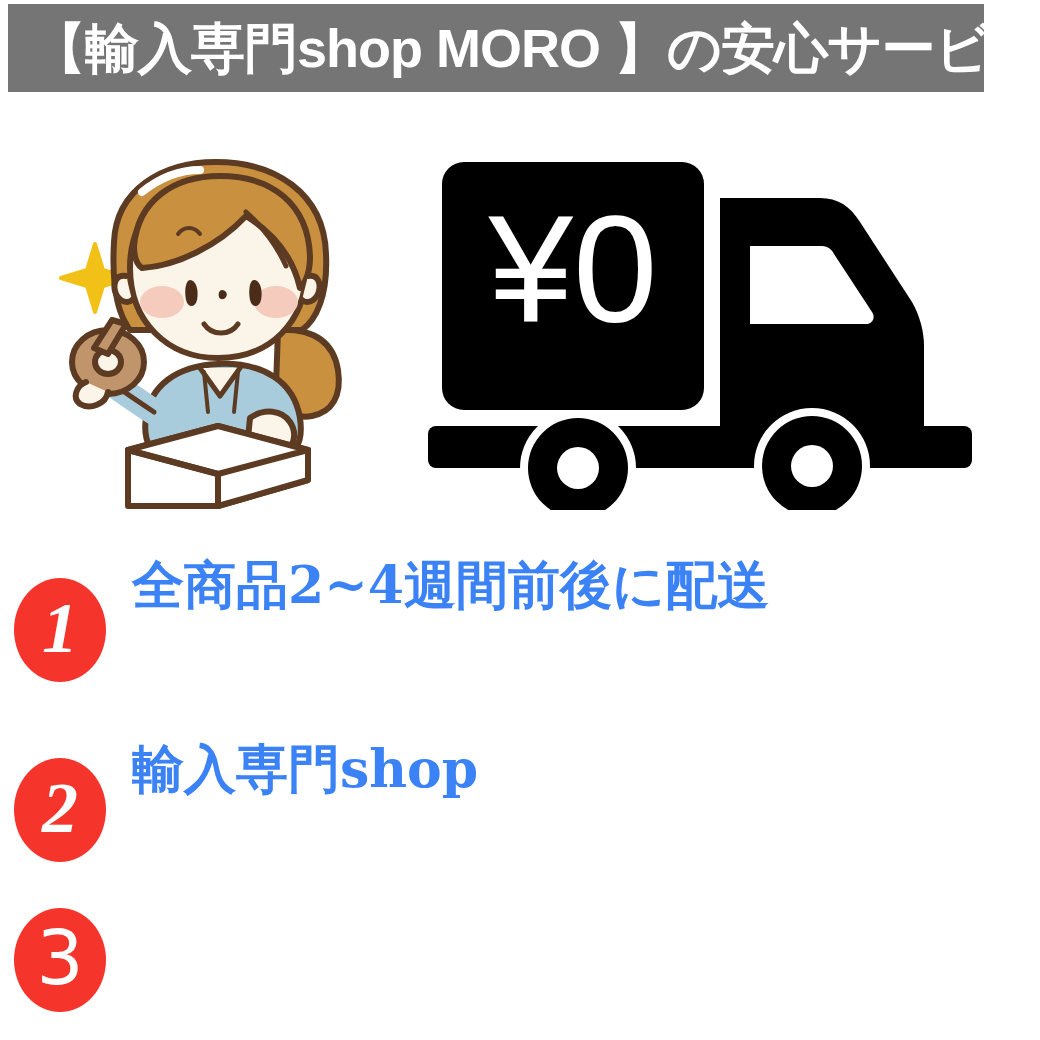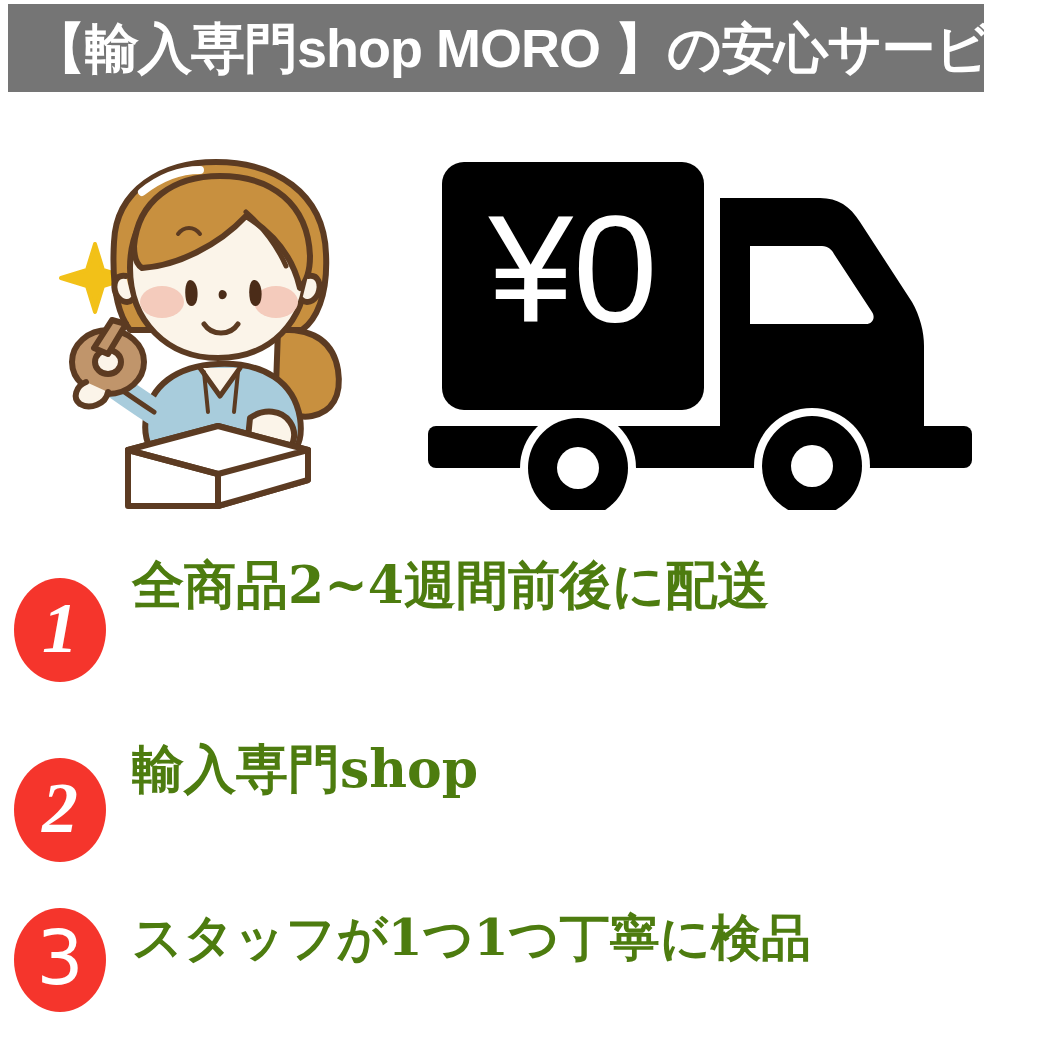--- a/index.html
+++ b/index.html
@@ -112,21 +112,21 @@
     font-style: normal;
     font-family: "DejaVu Sans", "Liberation Sans", sans-serif;
     font-weight: 400;
     font-size: 74px;
   }
 
   .feature-text {
     position: absolute;
     left: 132px;
     width: 900px;
-    color: #4d7c0f;
+    color: #3b82f6;
     font-family: "DejaVu Serif", "Liberation Serif", serif;
     font-weight: 700;
     font-size: 52px;
     line-height: 1.18;
     white-space: nowrap;
   }
   .feature-item.item-1 .feature-text { top: 6px; }
   .feature-item.item-2 .feature-text { top: 0px; }
   .feature-item.item-3 .feature-text { top: 18px; }
 
@@ -252,19 +252,16 @@
       </div>
       <div class="feature-text">
         <span class="feature-line">輸入専門shop</span>
       </div>
     </div>
 
     <div class="feature-item item-3">
       <div class="badge">
         <span class="badge-num">3</span>
       </div>
-      <div class="feature-text">
-        <span class="feature-line">スタッフが1つ1つ丁寧に検品</span>
-      </div>
     </div>
   </div>
 
 </div>
 
 </body></html>

